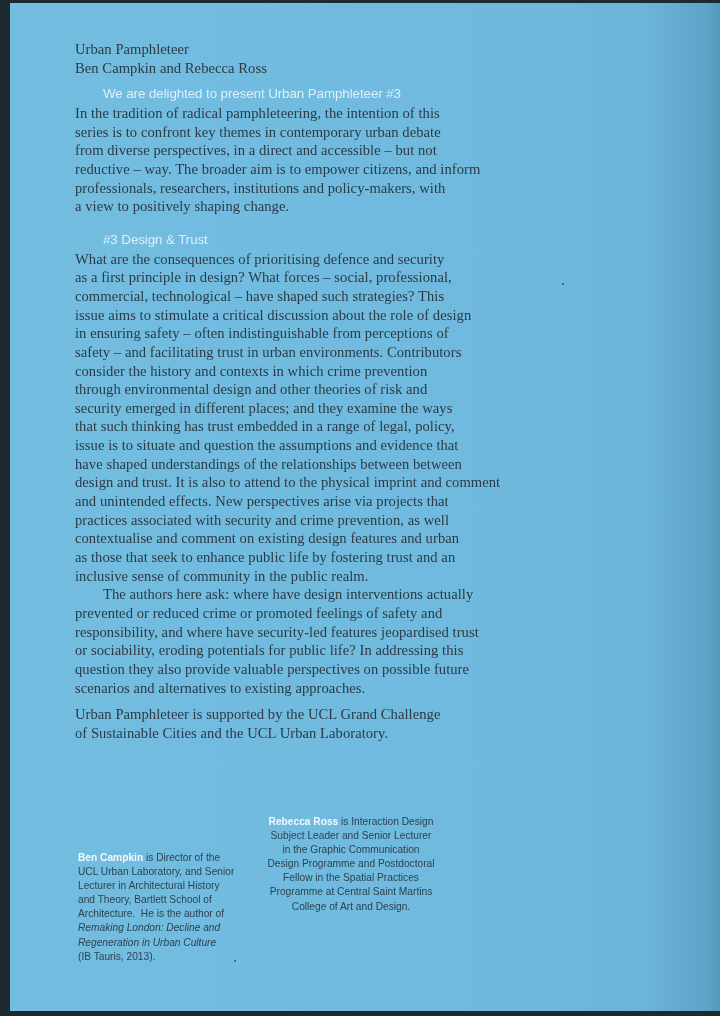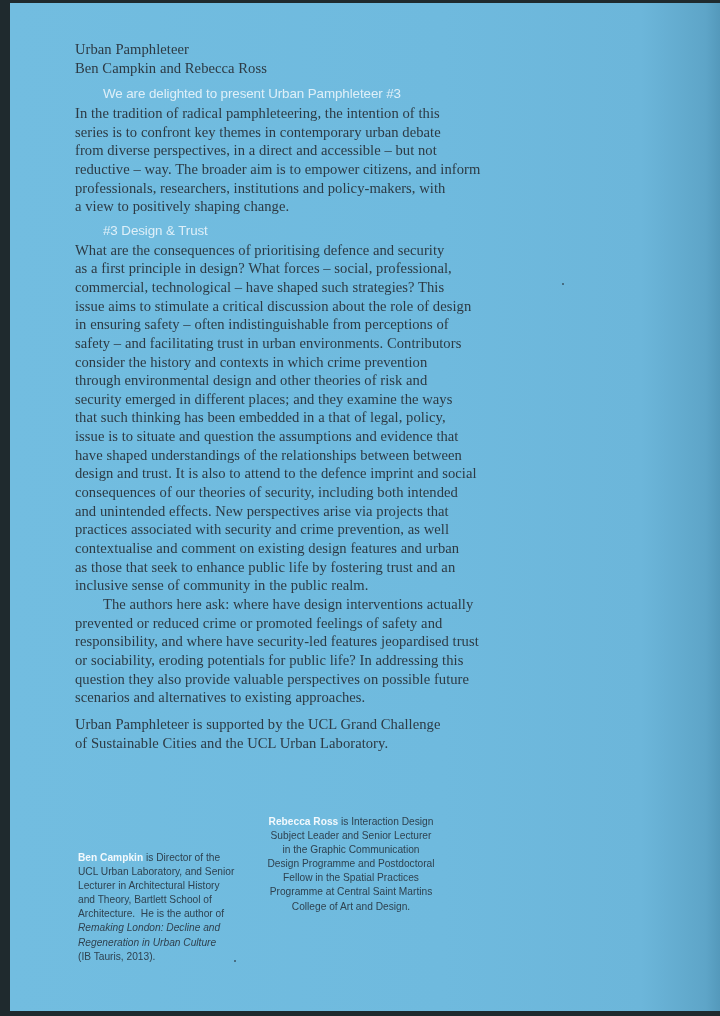--- a/index.html
+++ b/index.html
@@ -39,21 +39,21 @@
       font-family: "Liberation Sans", "DejaVu Sans", sans-serif;
       font-size: 13.4px;
       line-height: 18.65px;
       color: #e8f4fb;
       padding-left: 28px;
       font-weight: normal;
       letter-spacing: -0.1px;
       opacity: 0.92;
     }
     .title-block { margin-bottom: 8px; }
-    .intro-block { margin-bottom: 6px; }
+    .intro-block { margin-bottom: 15px; }
     .body-block { margin-bottom: 8px; }
     .bios {
       position: absolute;
       left: 68px;
       top: 812px;
       width: 380px;
       display: flex;
       gap: 0;
     }
     .bio {
@@ -106,25 +106,24 @@
       <div class="serif">
         <span class="line">What are the consequences of prioritising defence and security</span>
         <span class="line">as a first principle in design? What forces – social, professional,</span>
         <span class="line">commercial, technological – have shaped such strategies? This</span>
         <span class="line">issue aims to stimulate a critical discussion about the role of design</span>
         <span class="line">in ensuring safety – often indistinguishable from perceptions of</span>
         <span class="line">safety – and facilitating trust in urban environments. Contributors</span>
         <span class="line">consider the history and contexts in which crime prevention</span>
         <span class="line">through environmental design and other theories of risk and</span>
         <span class="line">security emerged in different places; and they examine the ways</span>
-        <span class="line">that such thinking has been embedded in a that of legal, policy,</span>
+        <span class="line">that such thinking has trust embedded in a range of legal, policy,</span>
         <span class="line">issue is to situate and question the assumptions and evidence that</span>
         <span class="line">have shaped understandings of the relationships between between</span>
-        <span class="line">design and trust. It is also to attend to the defence imprint and social</span>
-        <span class="line">consequences of our theories of security, including both intended</span>
+        <span class="line">design and trust. It is also to attend to the physical imprint and comment</span>
         <span class="line">and unintended effects. New perspectives arise via projects that</span>
         <span class="line">practices associated with security and crime prevention, as well</span>
         <span class="line">contextualise and comment on existing design features and urban</span>
         <span class="line">as those that seek to enhance public life by fostering trust and an</span>
         <span class="line">inclusive sense of community in the public realm.</span>
       </div>
       <div class="serif">
         <span class="line indent">The authors here ask: where have design interventions actually</span>
         <span class="line">prevented or reduced crime or promoted feelings of safety and</span>
         <span class="line">responsibility, and where have security-led features jeopardised trust</span>

